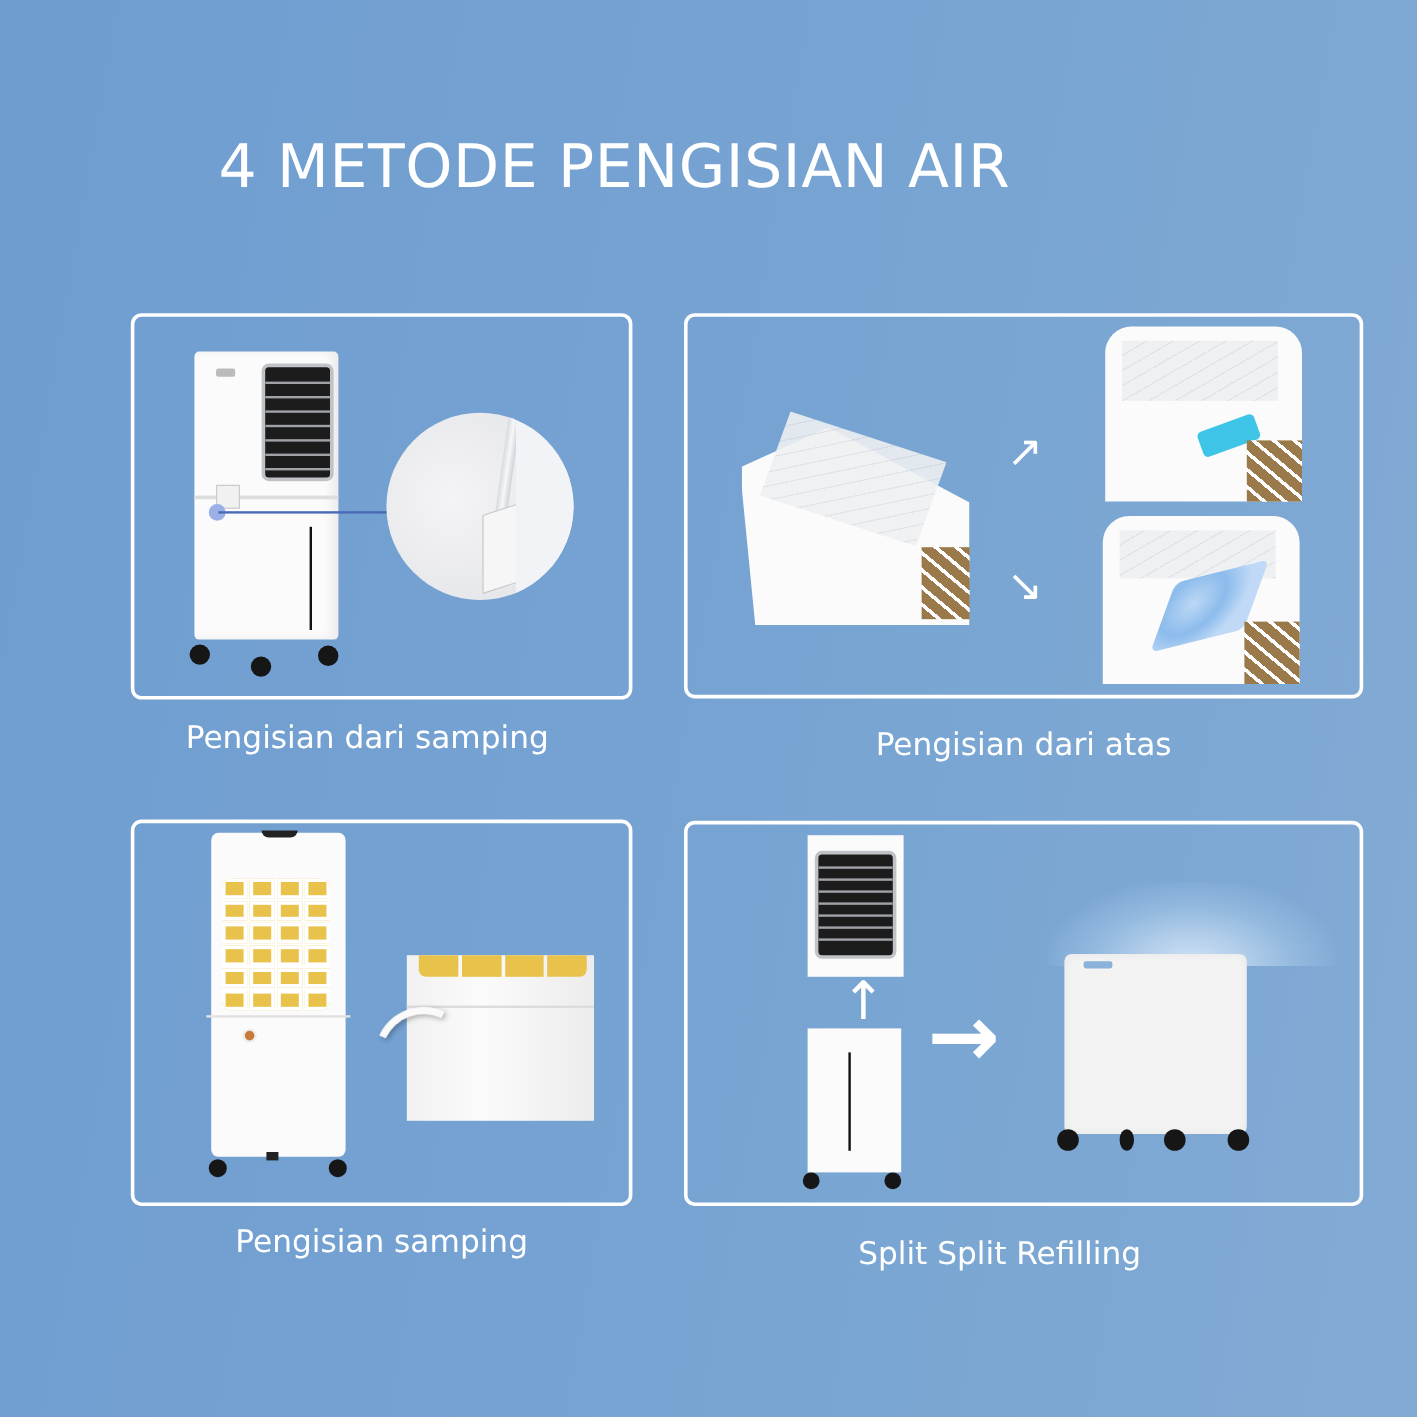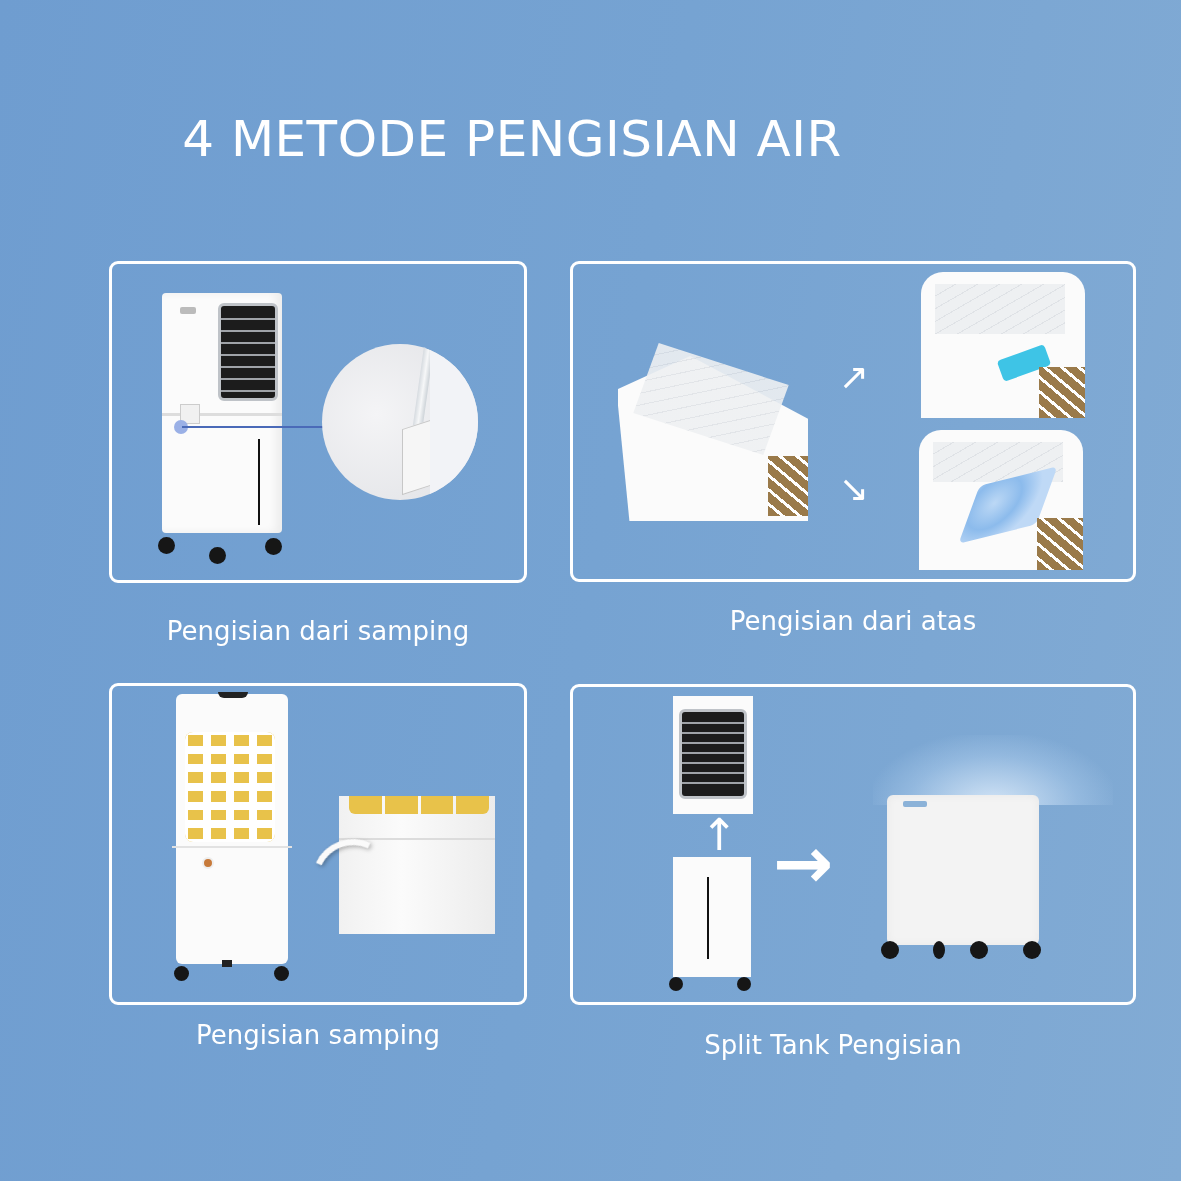--- a/index.html
+++ b/index.html
@@ -54,21 +54,21 @@
     <div class="wheel" style="left:103px;top:249px;"></div>
   </div>
   <div class="abs" style="left:62px;top:156px;width:14px;height:14px;border-radius:50%;background:#9ab0e6;"></div>
   <div class="abs" style="left:70px;top:162px;width:156px;height:2px;background:#4a6ab8;"></div>
   <div class="abs" style="left:210px;top:80px;width:156px;height:156px;border-radius:50%;background:radial-gradient(circle at 35% 45%, #f4f4f6 0%, #e6e7ea 70%, #dcdde1 100%);overflow:hidden;">
     <div class="abs" style="left:96px;top:0;width:10px;height:90px;background:linear-gradient(90deg,#d6dbe0,#f6f7f8,#cdd3d8);transform:skewX(-8deg);"></div>
     <div class="abs" style="left:80px;top:78px;width:42px;height:64px;background:#f6f6f6;border:1px solid #c7c7c7;transform:skewY(-18deg);"></div>
     <div class="abs" style="left:108px;top:0;width:50px;height:156px;background:#f2f3f7;"></div>
   </div>
 </div>
-<div class="caption" style="left:109px;top:600px;width:418px;margin-top:16px;">Pengisian dari samping</div>
+<div class="caption" style="left:97px;top:600px;width:418px;">Pengisian dari samping</div>
 
 <div class="panel" style="left:570px;top:261px;width:566px;height:321px;">
   <div class="abs" style="left:45px;top:72px;width:190px;height:182px;">
     <div class="abs white" style="left:0;top:20px;width:190px;height:165px;clip-path:polygon(0 20%,38% 0,100% 38%,100% 100%,6% 100%,0 30%);"></div>
     <div class="abs" style="left:28px;top:28px;width:130px;height:70px;background:repeating-linear-gradient(150deg,#eef0f2 0 10px,#dfe2e6 10px 11px);transform:skew(-20deg,18deg);opacity:0.9;"></div>
     <div class="abs" style="left:150px;top:120px;width:40px;height:60px;background:repeating-linear-gradient(40deg,#9a7a4a 0 8px,#fff 8px 11px);"></div>
   </div>
   <div class="arrow" style="left:266px;top:92px;font-size:36px;">↗</div>
   <div class="arrow" style="left:266px;top:204px;font-size:36px;">↘</div>
   <div class="abs" style="left:348px;top:8px;width:164px;height:146px;">
@@ -159,13 +159,13 @@
   <div class="abs" style="left:300px;top:48px;width:240px;height:240px;">
     <div class="abs" style="left:0;top:0;width:240px;height:70px;background:radial-gradient(ellipse at 50% 100%, rgba(220,235,250,0.9) 0%, rgba(180,210,240,0.4) 50%, rgba(0,0,0,0) 75%);"></div>
     <div class="abs" style="left:14px;top:60px;width:152px;height:150px;background:#f3f3f3;border-radius:6px;box-shadow:inset 0 0 10px rgba(0,0,0,0.05);"></div>
     <div class="abs" style="left:30px;top:66px;width:24px;height:6px;background:#8bb2d8;border-radius:2px;"></div>
     <div class="wheel" style="left:8px;top:206px;width:18px;height:18px;"></div>
     <div class="wheel" style="left:60px;top:206px;width:12px;height:18px;"></div>
     <div class="wheel" style="left:97px;top:206px;width:18px;height:18px;"></div>
     <div class="wheel" style="left:150px;top:206px;width:18px;height:18px;"></div>
   </div>
 </div>
-<div class="caption" style="left:570px;top:1030px;width:526px;">Split Tank Pengisian</div>
+<div class="caption" style="left:570px;top:1030px;width:526px;">Split Split Refilling</div>
 
 </body></html>

